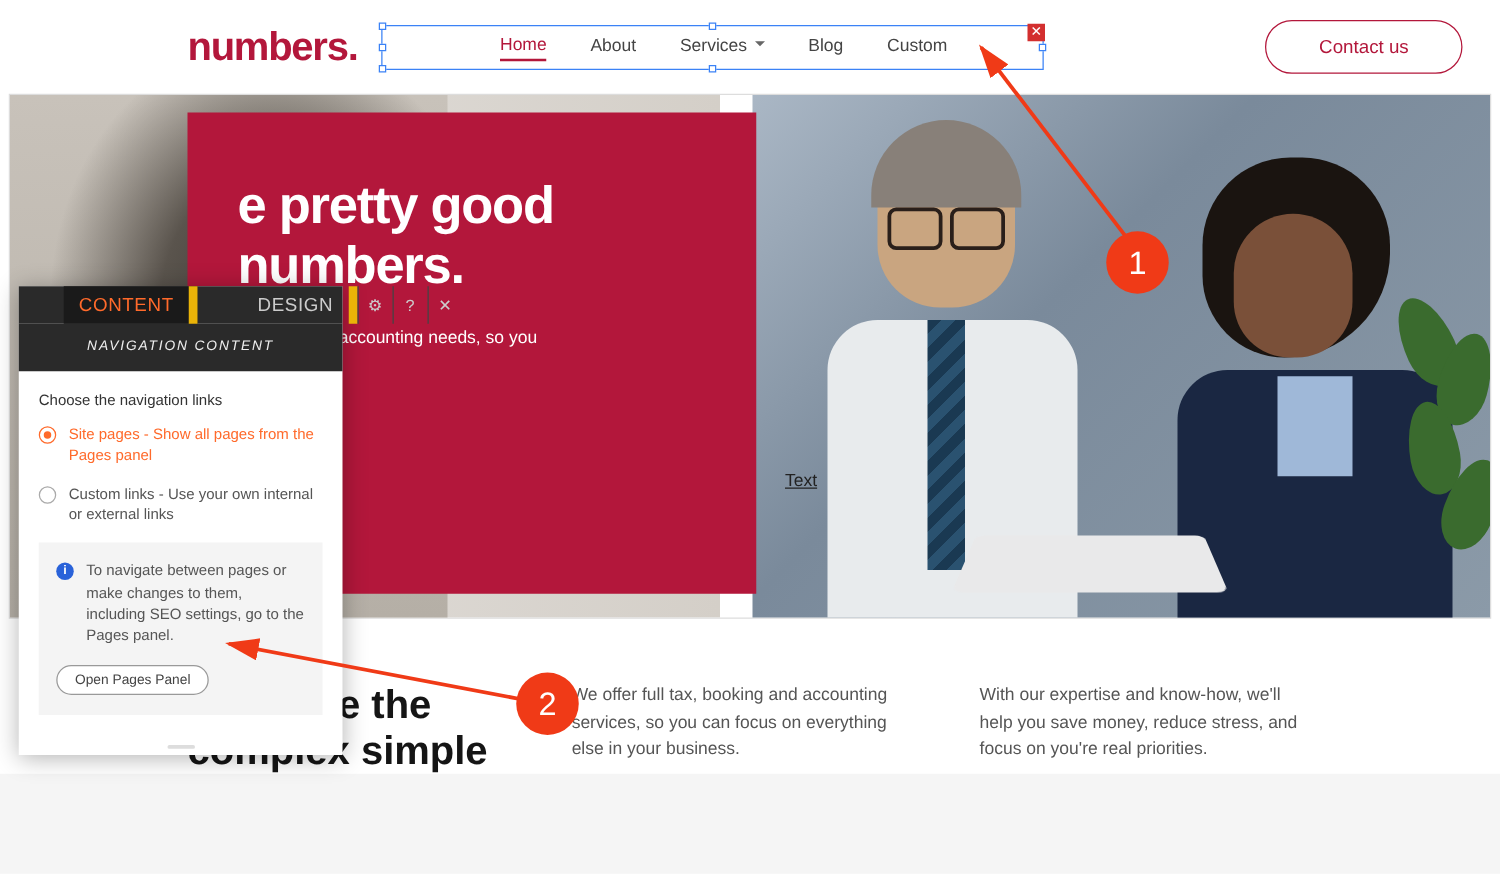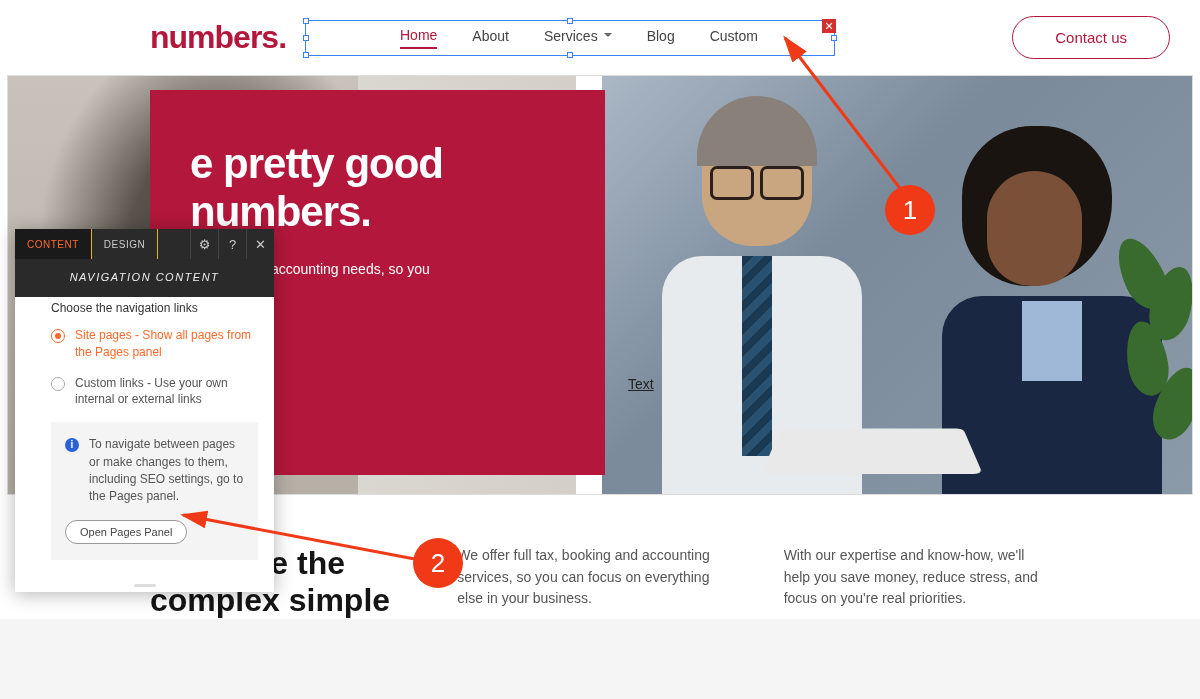--- a/index.html
+++ b/index.html
@@ -273,29 +273,30 @@
   box-shadow: 0 2px 18px rgba(0,0,0,0.3);
   z-index: 50;
 }
 .panel-tabs {
   display: flex;
   align-items: center;
   background: #2a2a2a;
   height: 30px;
 }
 .panel-tab {
-  font-size: 10px;
+  font-size: 15px;
   letter-spacing: 0.5px;
   color: #ccc;
   padding: 0 12px;
   height: 100%;
   display: flex;
   align-items: center;
   cursor: pointer;
-  border-right: 1px solid #eab308;
+  border-right: 7px solid #eab308;
+  margin-left: 36px;
 }
 .panel-tab.active {
   background: #1a1a1a;
   color: #ff6a2b;
 }
 .panel-tools {
   margin-left: auto;
   display: flex;
 }
 .panel-tool {
@@ -311,22 +312,21 @@
 .panel-title {
   background: #2a2a2a;
   color: #eee;
   text-align: center;
   font-size: 11px;
   letter-spacing: 1.5px;
   padding: 12px 0 14px;
   font-style: italic;
 }
 .panel-body {
-  padding: 4px 16px 20px;
-  margin-left: 20px;
+  padding: 16px 16px 20px;
 }
 .pb-label {
   font-size: 12px;
   color: #333;
   margin-bottom: 12px;
 }
 .radio-row {
   display: flex;
   align-items: flex-start;
   gap: 10px;

